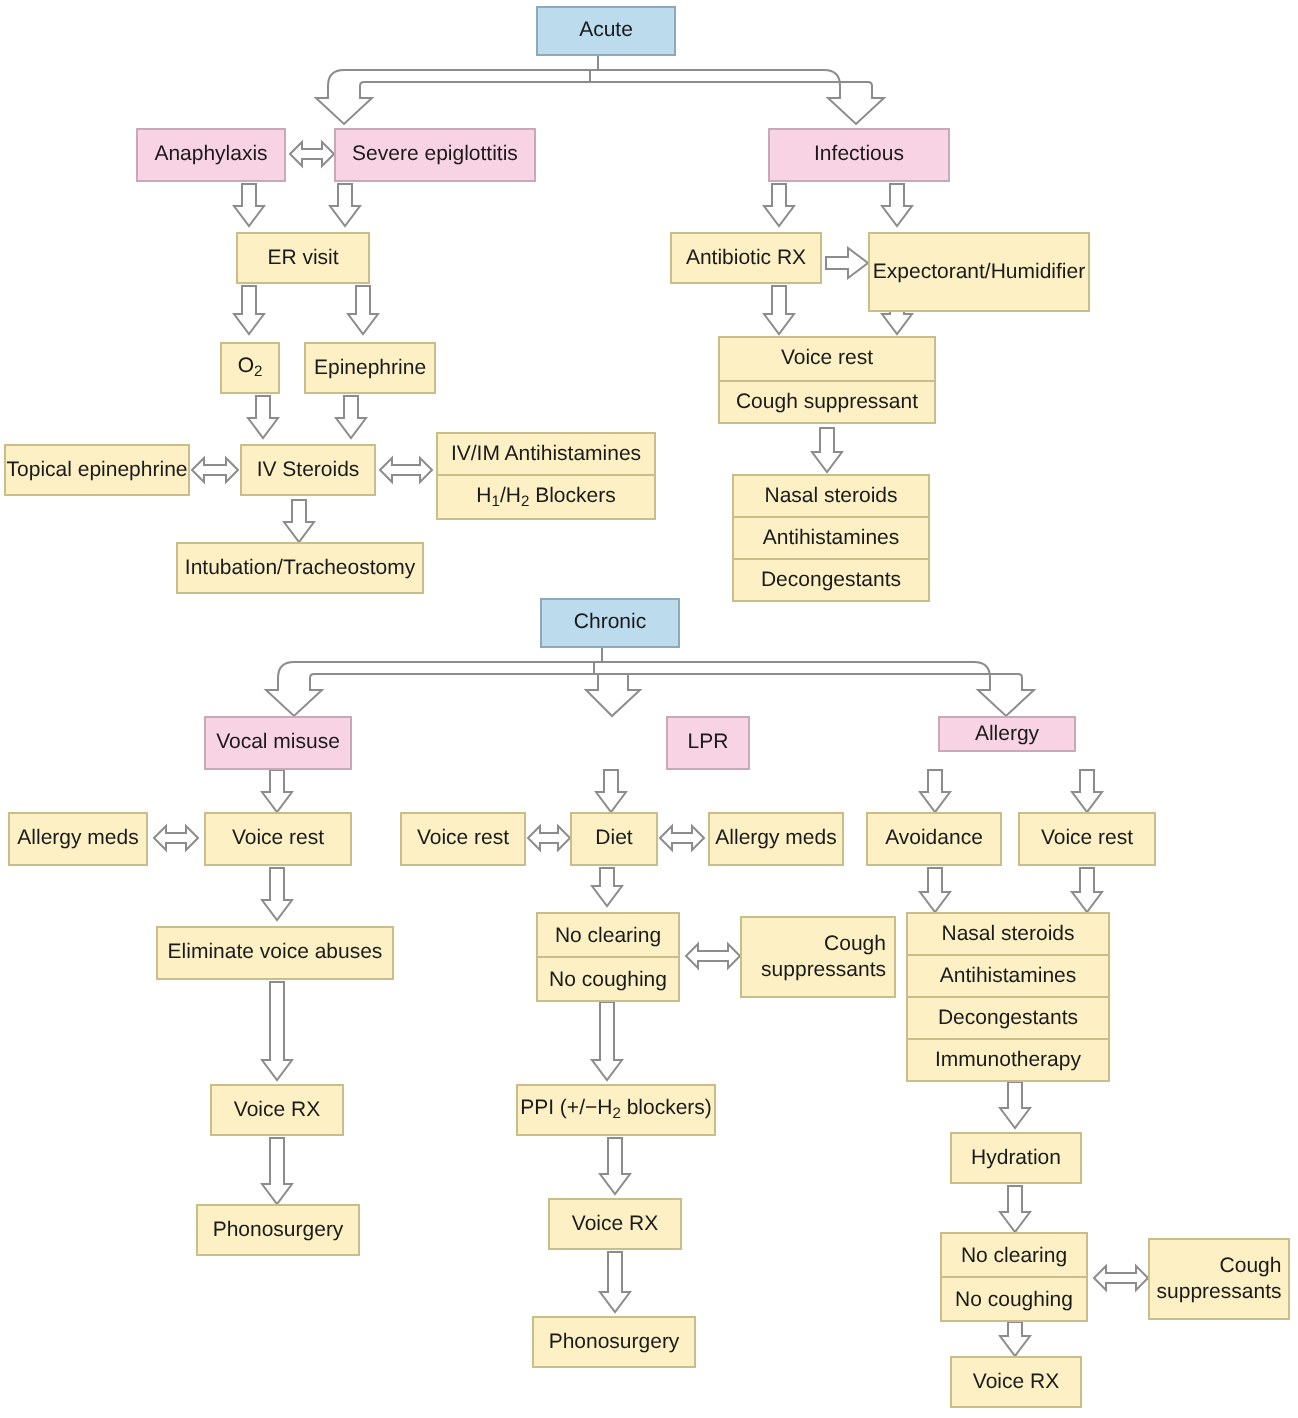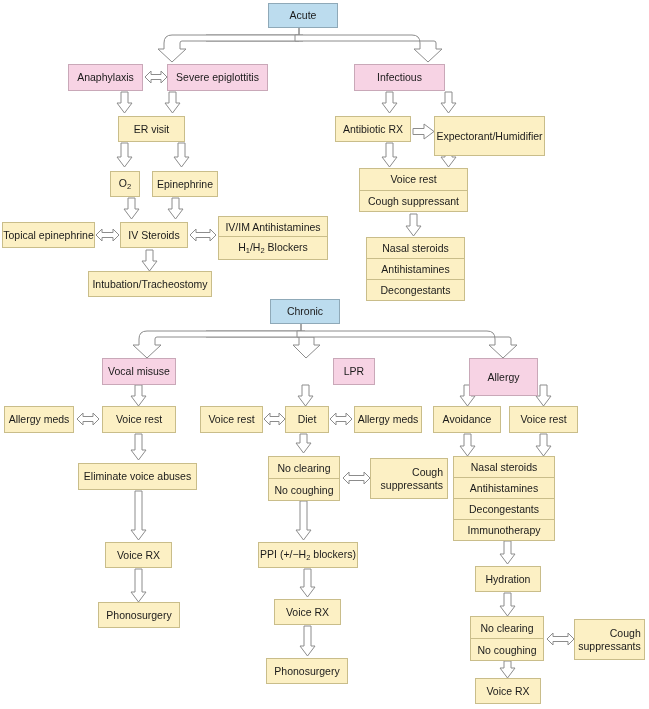--- a/index.html
+++ b/index.html
@@ -175,21 +175,21 @@
   </div>
 
   <div class="node pink" style="left:68px;top:64px;width:75px;height:27px;">
     <span>Anaphylaxis</span>
   </div>
 
   <div class="node pink" style="left:167px;top:64px;width:101px;height:27px;">
     <span>Severe epiglottitis</span>
   </div>
 
-  <div class="node pink" style="left:354px;top:64px;width:91px;height:27px;">
+  <div class="node pink" style="left:384px;top:64px;width:91px;height:27px;">
     <span>Infectious</span>
   </div>
 
   <div class="node yellow" style="left:118px;top:116px;width:67px;height:26px;">
     <span>ER visit</span>
   </div>
 
   <div class="node yellow" style="left:110px;top:171px;width:30px;height:26px;">
     <span><span>O</span><sub>2</sub></span>
   </div>
@@ -253,21 +253,21 @@
   </div>
 
   <div class="node pink" style="left:102px;top:358px;width:74px;height:27px;">
     <span>Vocal misuse</span>
   </div>
 
   <div class="node pink" style="left:285px;top:358px;width:42px;height:27px;margin-left:48px;">
     <span>LPR</span>
   </div>
 
-  <div class="node pink" style="left:469px;top:358px;width:69px;height:38px;">
+  <div class="node pink" style="left:469px;top:358px;width:69px;height:18px;">
     <span>Allergy</span>
   </div>
 
   <div class="node yellow" style="left:4px;top:406px;width:70px;height:27px;">
     <span>Allergy meds</span>
   </div>
 
   <div class="node yellow" style="left:102px;top:406px;width:74px;height:27px;">
     <span>Voice rest</span>
   </div>

